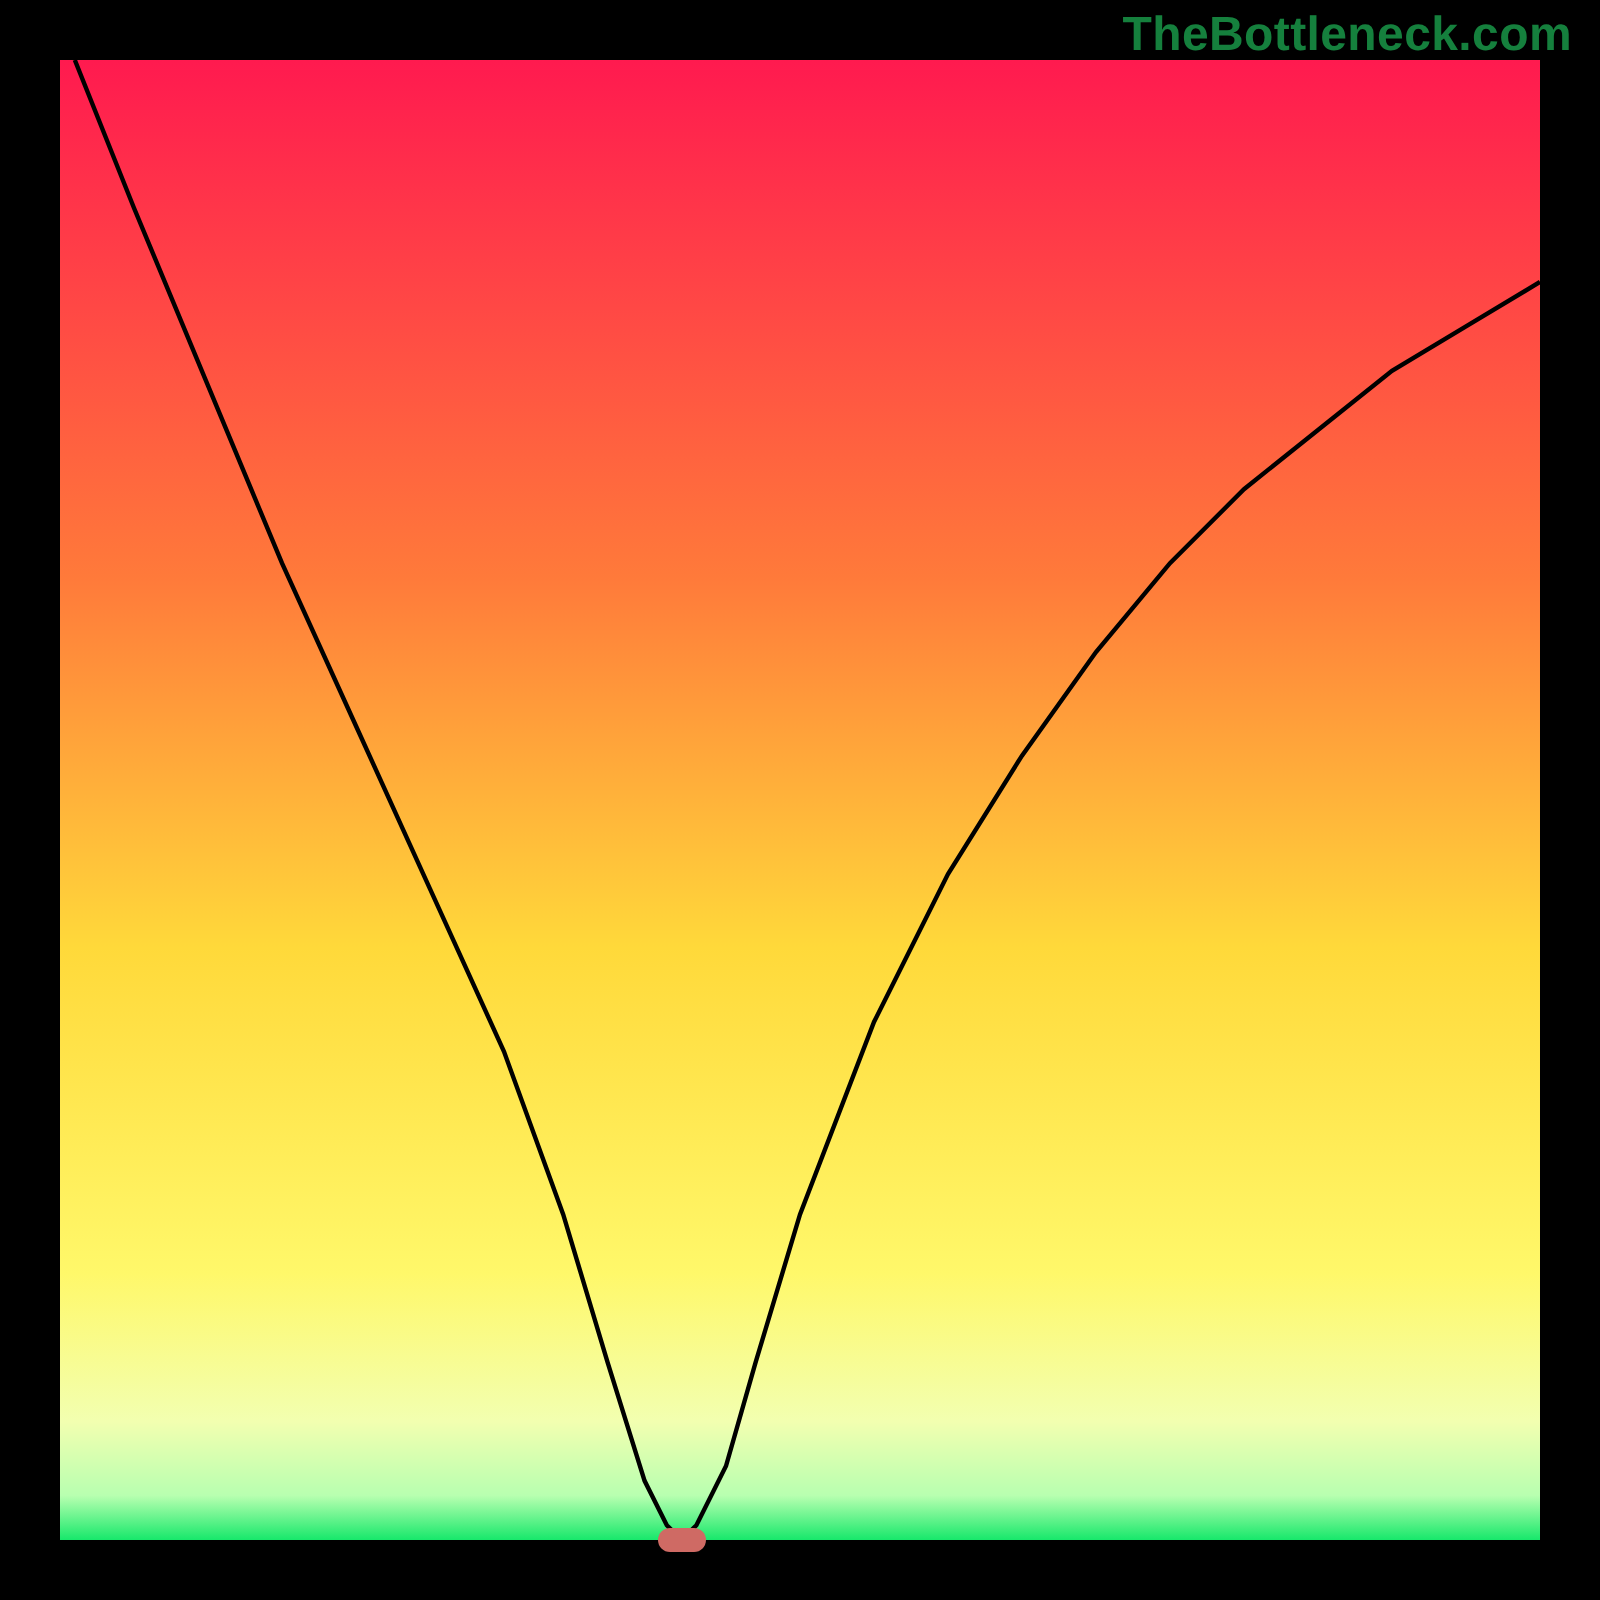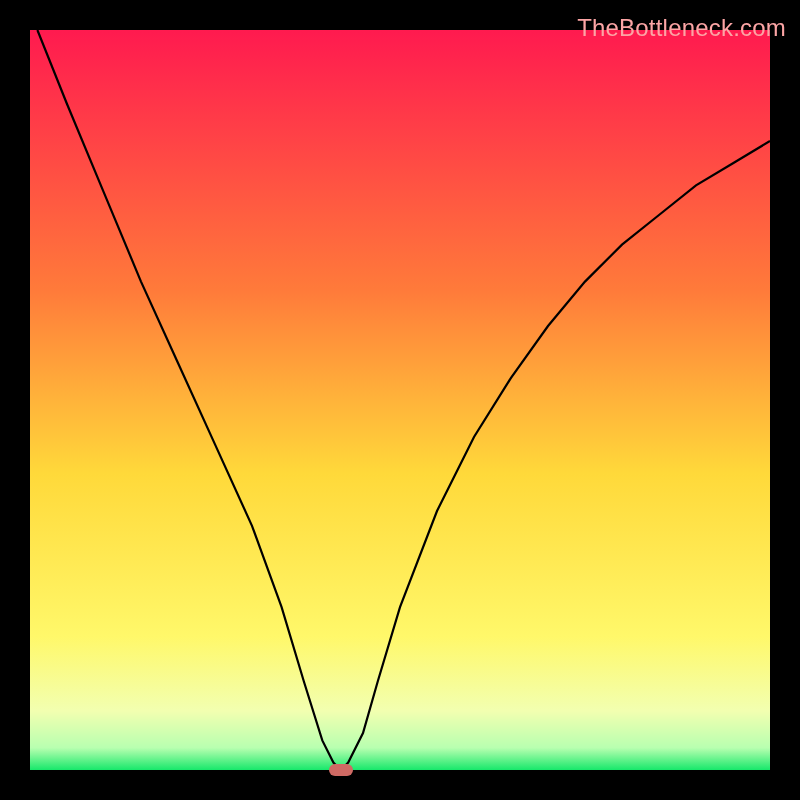--- a/index.html
+++ b/index.html
@@ -11,25 +11,25 @@
     font-family: Arial, Helvetica, sans-serif;
   }
   .frame {
     width: 800px;
     height: 800px;
     background: #000;
     position: relative;
   }
   .watermark {
     position: absolute;
-    top: 14px;
+    top: 4px;
     right: 14px;
-    color: #fca5a5;
+    color: #15803d;
     font-size: 24px;
-    font-weight: 400;
+    font-weight: 700;
     letter-spacing: 0.2px;
     z-index: 10;
   }
   .plot-area {
     position: absolute;
     left: 30px;
     top: 30px;
     width: 740px;
     height: 740px;
   }

